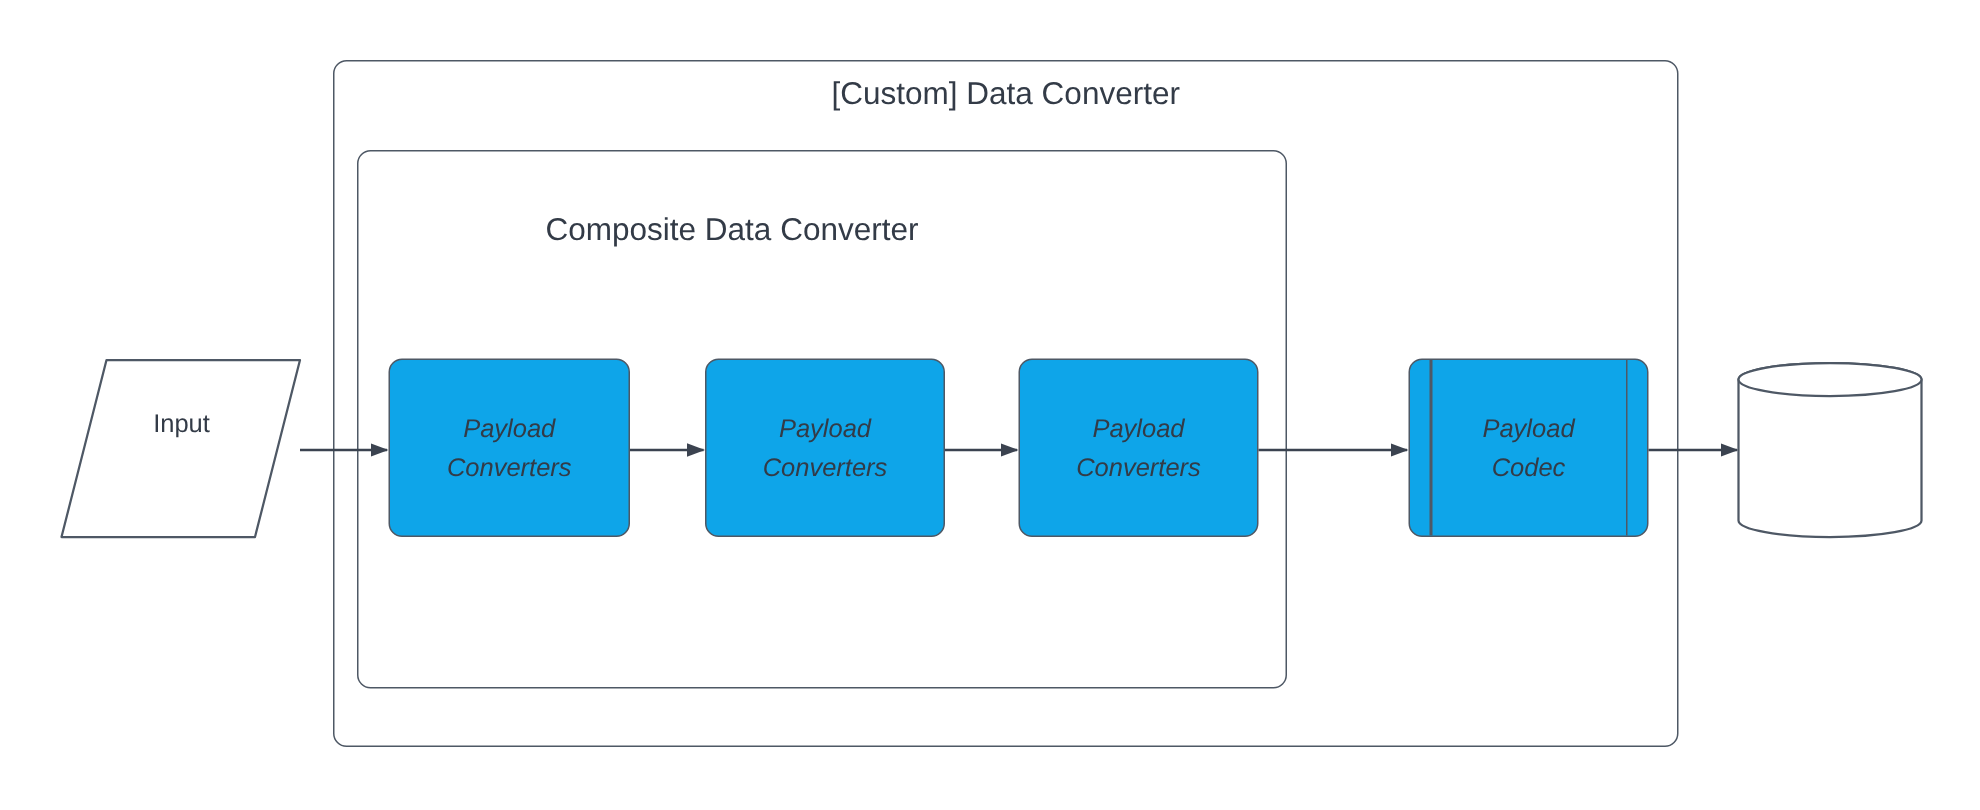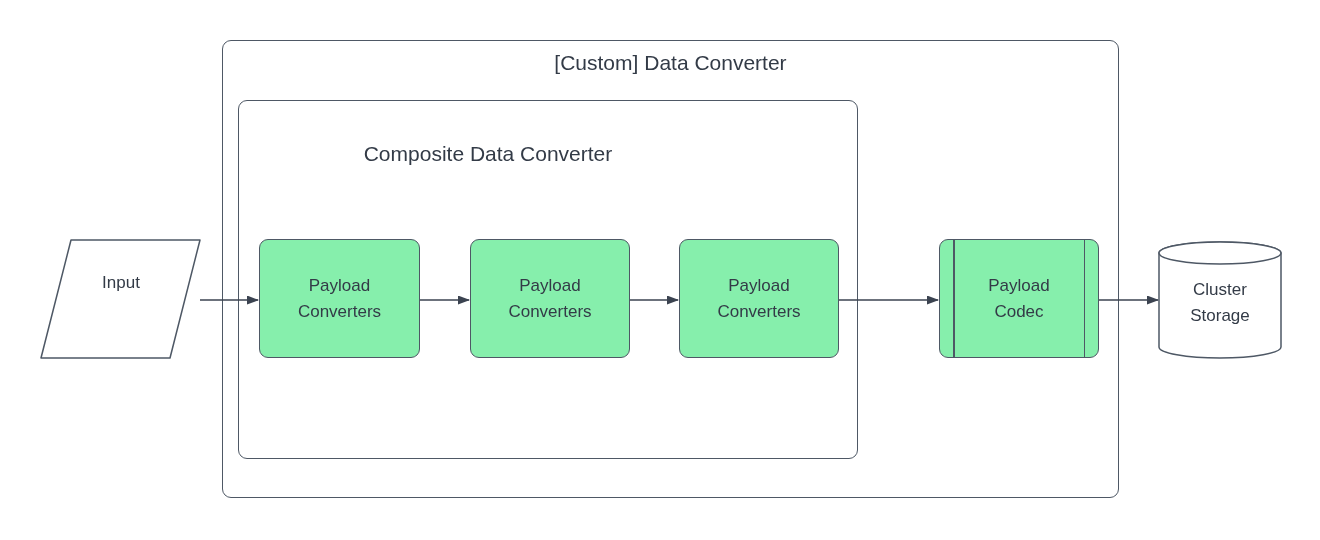--- a/index.html
+++ b/index.html
@@ -18,24 +18,24 @@
   .container-box{
     position:absolute;border:1.5px solid var(--border);border-radius:9px;
     background:transparent;box-sizing:border-box;z-index:1;
   }
   .container-title{
     position:absolute;text-align:center;font-size:21px;line-height:25px;
     color:var(--text);z-index:2;
   }
   .node{
     position:absolute;box-sizing:border-box;
-    border:1.5px solid var(--border);border-radius:9px;background:#86efac;
+    border:1.5px solid var(--border);border-radius:9px;background:#0ea5e9;
     display:flex;align-items:center;justify-content:center;text-align:center;
     font-size:17px;line-height:26px;color:var(--text);
-    white-space:pre-line;z-index:2;
+    white-space:pre-line;z-index:2;font-style:italic;
   }
   .shape-label{
     position:absolute;display:flex;align-items:center;justify-content:center;
     text-align:center;font-size:17px;line-height:26px;color:var(--text);
     white-space:pre-line;z-index:4;
   }
   .codec-line{
     position:absolute;top:0;bottom:0;width:1.5px;background:var(--border);
   }
   svg.layer{position:absolute;left:0;top:0;z-index:3;pointer-events:none;}
@@ -72,22 +72,20 @@
 
   <div class="node" style="left:939px;top:239px;width:160px;height:119px;">
     <div class="codec-line" style="left:13px;"></div>
     <div class="codec-line" style="right:13px;"></div>
     <span>Payload
 Codec</span>
   </div>
 
   <div class="shape-label" style="left:41px;top:239px;width:160px;height:88px;">Input</div>
 
-  <div class="shape-label" style="left:1159px;top:248px;width:122px;height:110px;">Cluster
-Storage</div>
 
   <svg class="layer" width="1320" height="540" viewBox="0 0 1320 540">
     <defs>
       <marker id="ah" markerWidth="12" markerHeight="10" refX="11" refY="4.5" orient="auto" markerUnits="userSpaceOnUse">
         <path class="arrow-head" d="M0 0 L12 4.5 L0 9 Z"></path>
       </marker>
     </defs>
     <line class="edge-line" marker-end="url(#ah)" x1="200" y1="300" x2="258" y2="300"></line>
     <line class="edge-line" marker-end="url(#ah)" x1="420" y1="300" x2="469" y2="300"></line>
     <line class="edge-line" marker-end="url(#ah)" x1="630" y1="300" x2="678" y2="300"></line>

